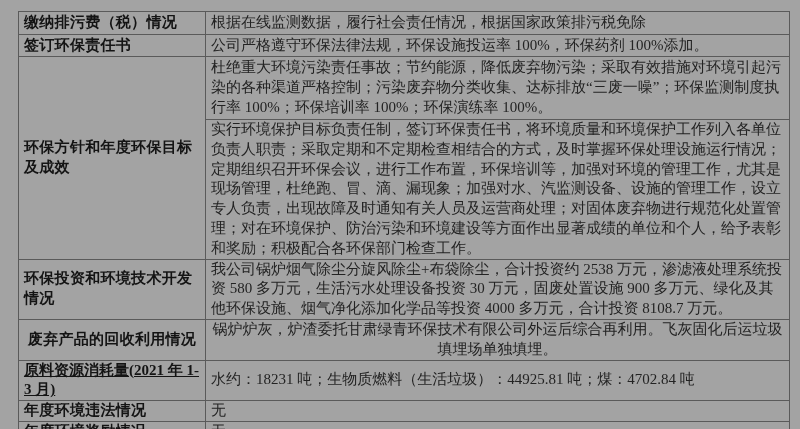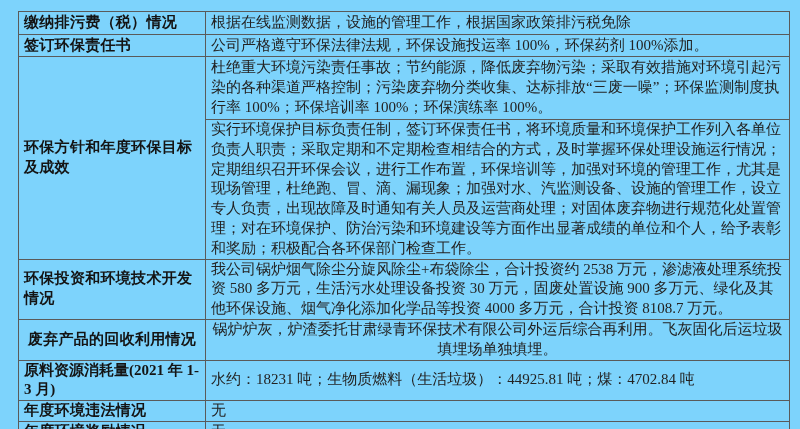--- a/index.html
+++ b/index.html
@@ -7,21 +7,21 @@
     padding: 0;
     background: #ffffff;
     width: 800px;
     height: 429px;
     overflow: hidden;
   }
   .page {
     position: relative;
     width: 800px;
     height: 429px;
-    background: #7dd3fc;
+    background: #a3a3a3;
     font-family: "Liberation Serif", "DejaVu Serif", serif;
     color: #1f1f1f;
   }
   table.disclosure {
     position: absolute;
     left: 18px;
     top: 11px;
     width: 771px;
     border-collapse: collapse;
     table-layout: fixed;
@@ -40,20 +40,21 @@
     padding-left: 6px;
     letter-spacing: 0.3px;
     color: #141414;
   }
   td.label-small {
     font-weight: bold;
     font-size: 12.5px;
     letter-spacing: 0;
     padding-left: 4px;
     color: #141414;
+    text-decoration: underline;
   }
   td.content {
     color: #232323;
   }
   tr.r1  { height: 23px; }
   tr.r2  { height: 22px; }
   tr.r3a { height: 63px; }
   tr.r3b { height: 139px; padding-left: 40px; }
   tr.r4  { height: 59px; padding-left: 28px; }
   tr.r5  { height: 40px; text-align: center; }
@@ -66,21 +67,21 @@
 
 <div class="page">
   <table class="disclosure">
     <colgroup>
       <col style="width:187px">
       <col style="width:584px">
     </colgroup>
     <tbody>
       <tr class="r1">
         <td class="label">缴纳排污费（税）情况</td>
-        <td class="content">根据在线监测数据，设施的管理工作，根据国家政策排污税免除</td>
+        <td class="content">根据在线监测数据，履行社会责任情况，根据国家政策排污税免除</td>
       </tr>
       <tr class="r2">
         <td class="label">签订环保责任书</td>
         <td class="content">公司严格遵守环保法律法规，环保设施投运率 100%，环保药剂 100%添加。</td>
       </tr>
       <tr class="r3a">
         <td class="label" rowspan="2">环保方针和年度环保目标及成效</td>
         <td class="content">杜绝重大环境污染责任事故；节约能源，降低废弃物污染；采取有效措施对环境引起污染的各种渠道严格控制；污染废弃物分类收集、达标排放“三废一噪”；环保监测制度执行率 100%；环保培训率 100%；环保演练率 100%。</td>
       </tr>
       <tr class="r3b">

